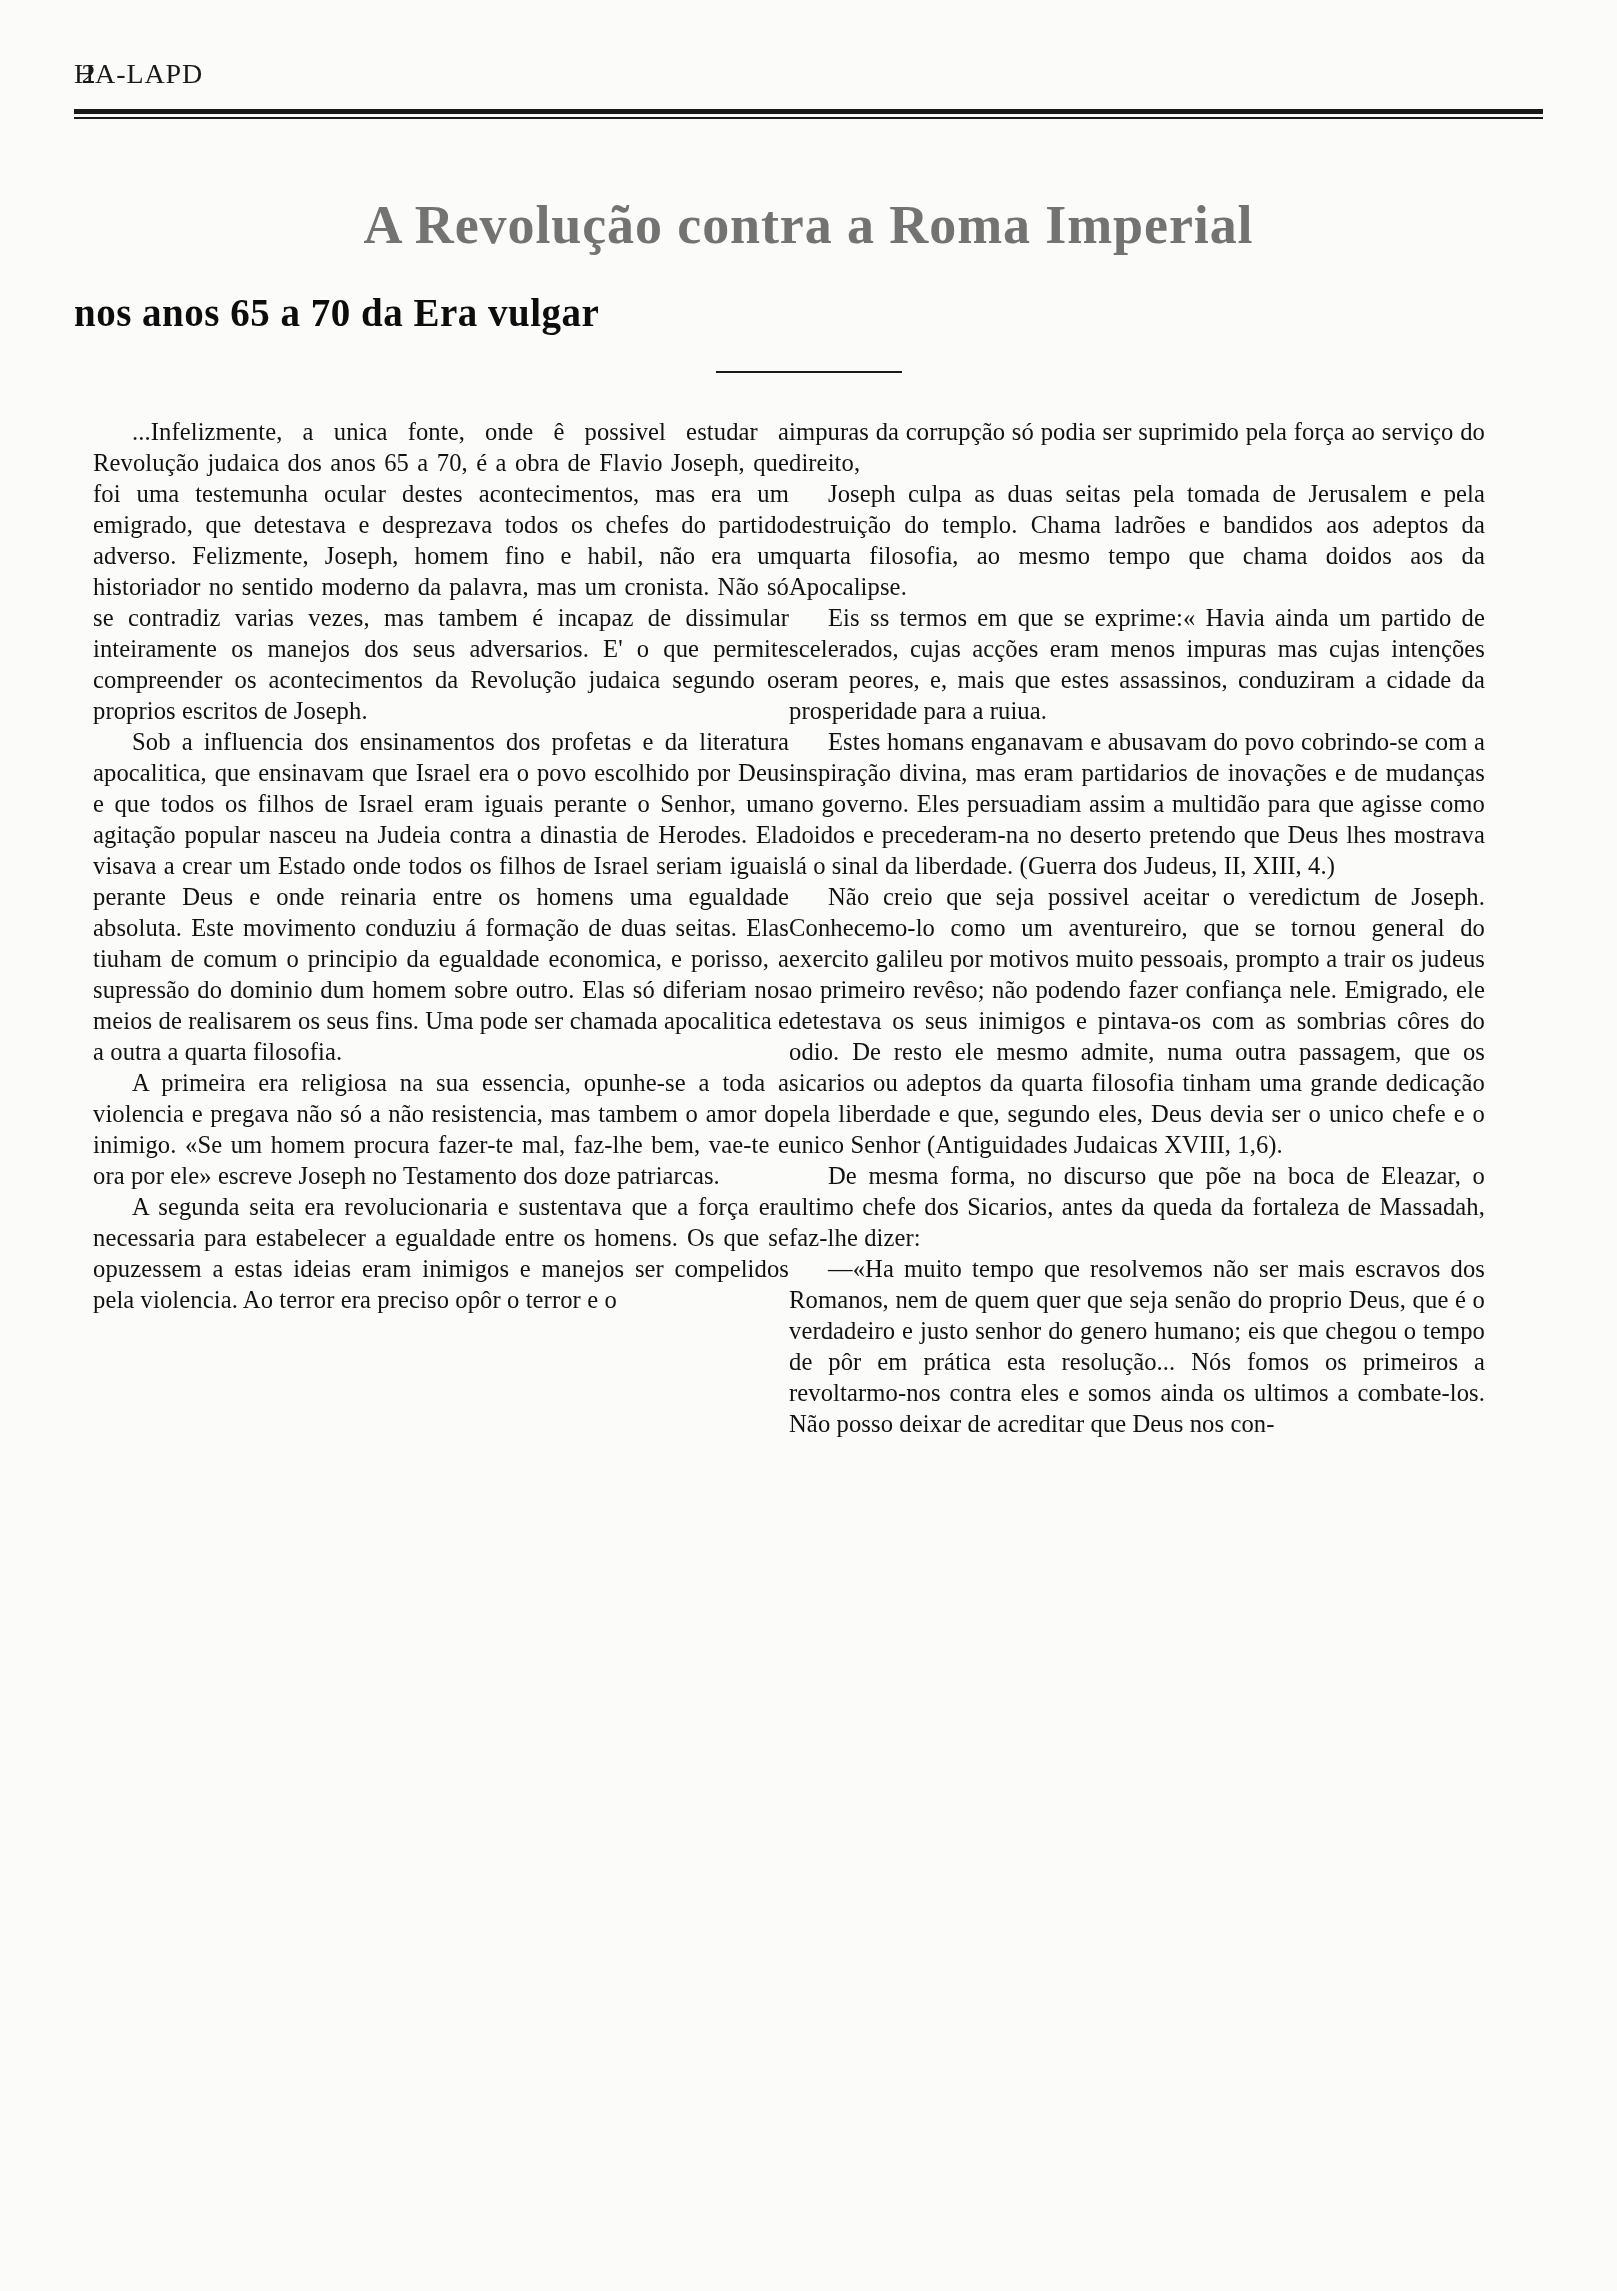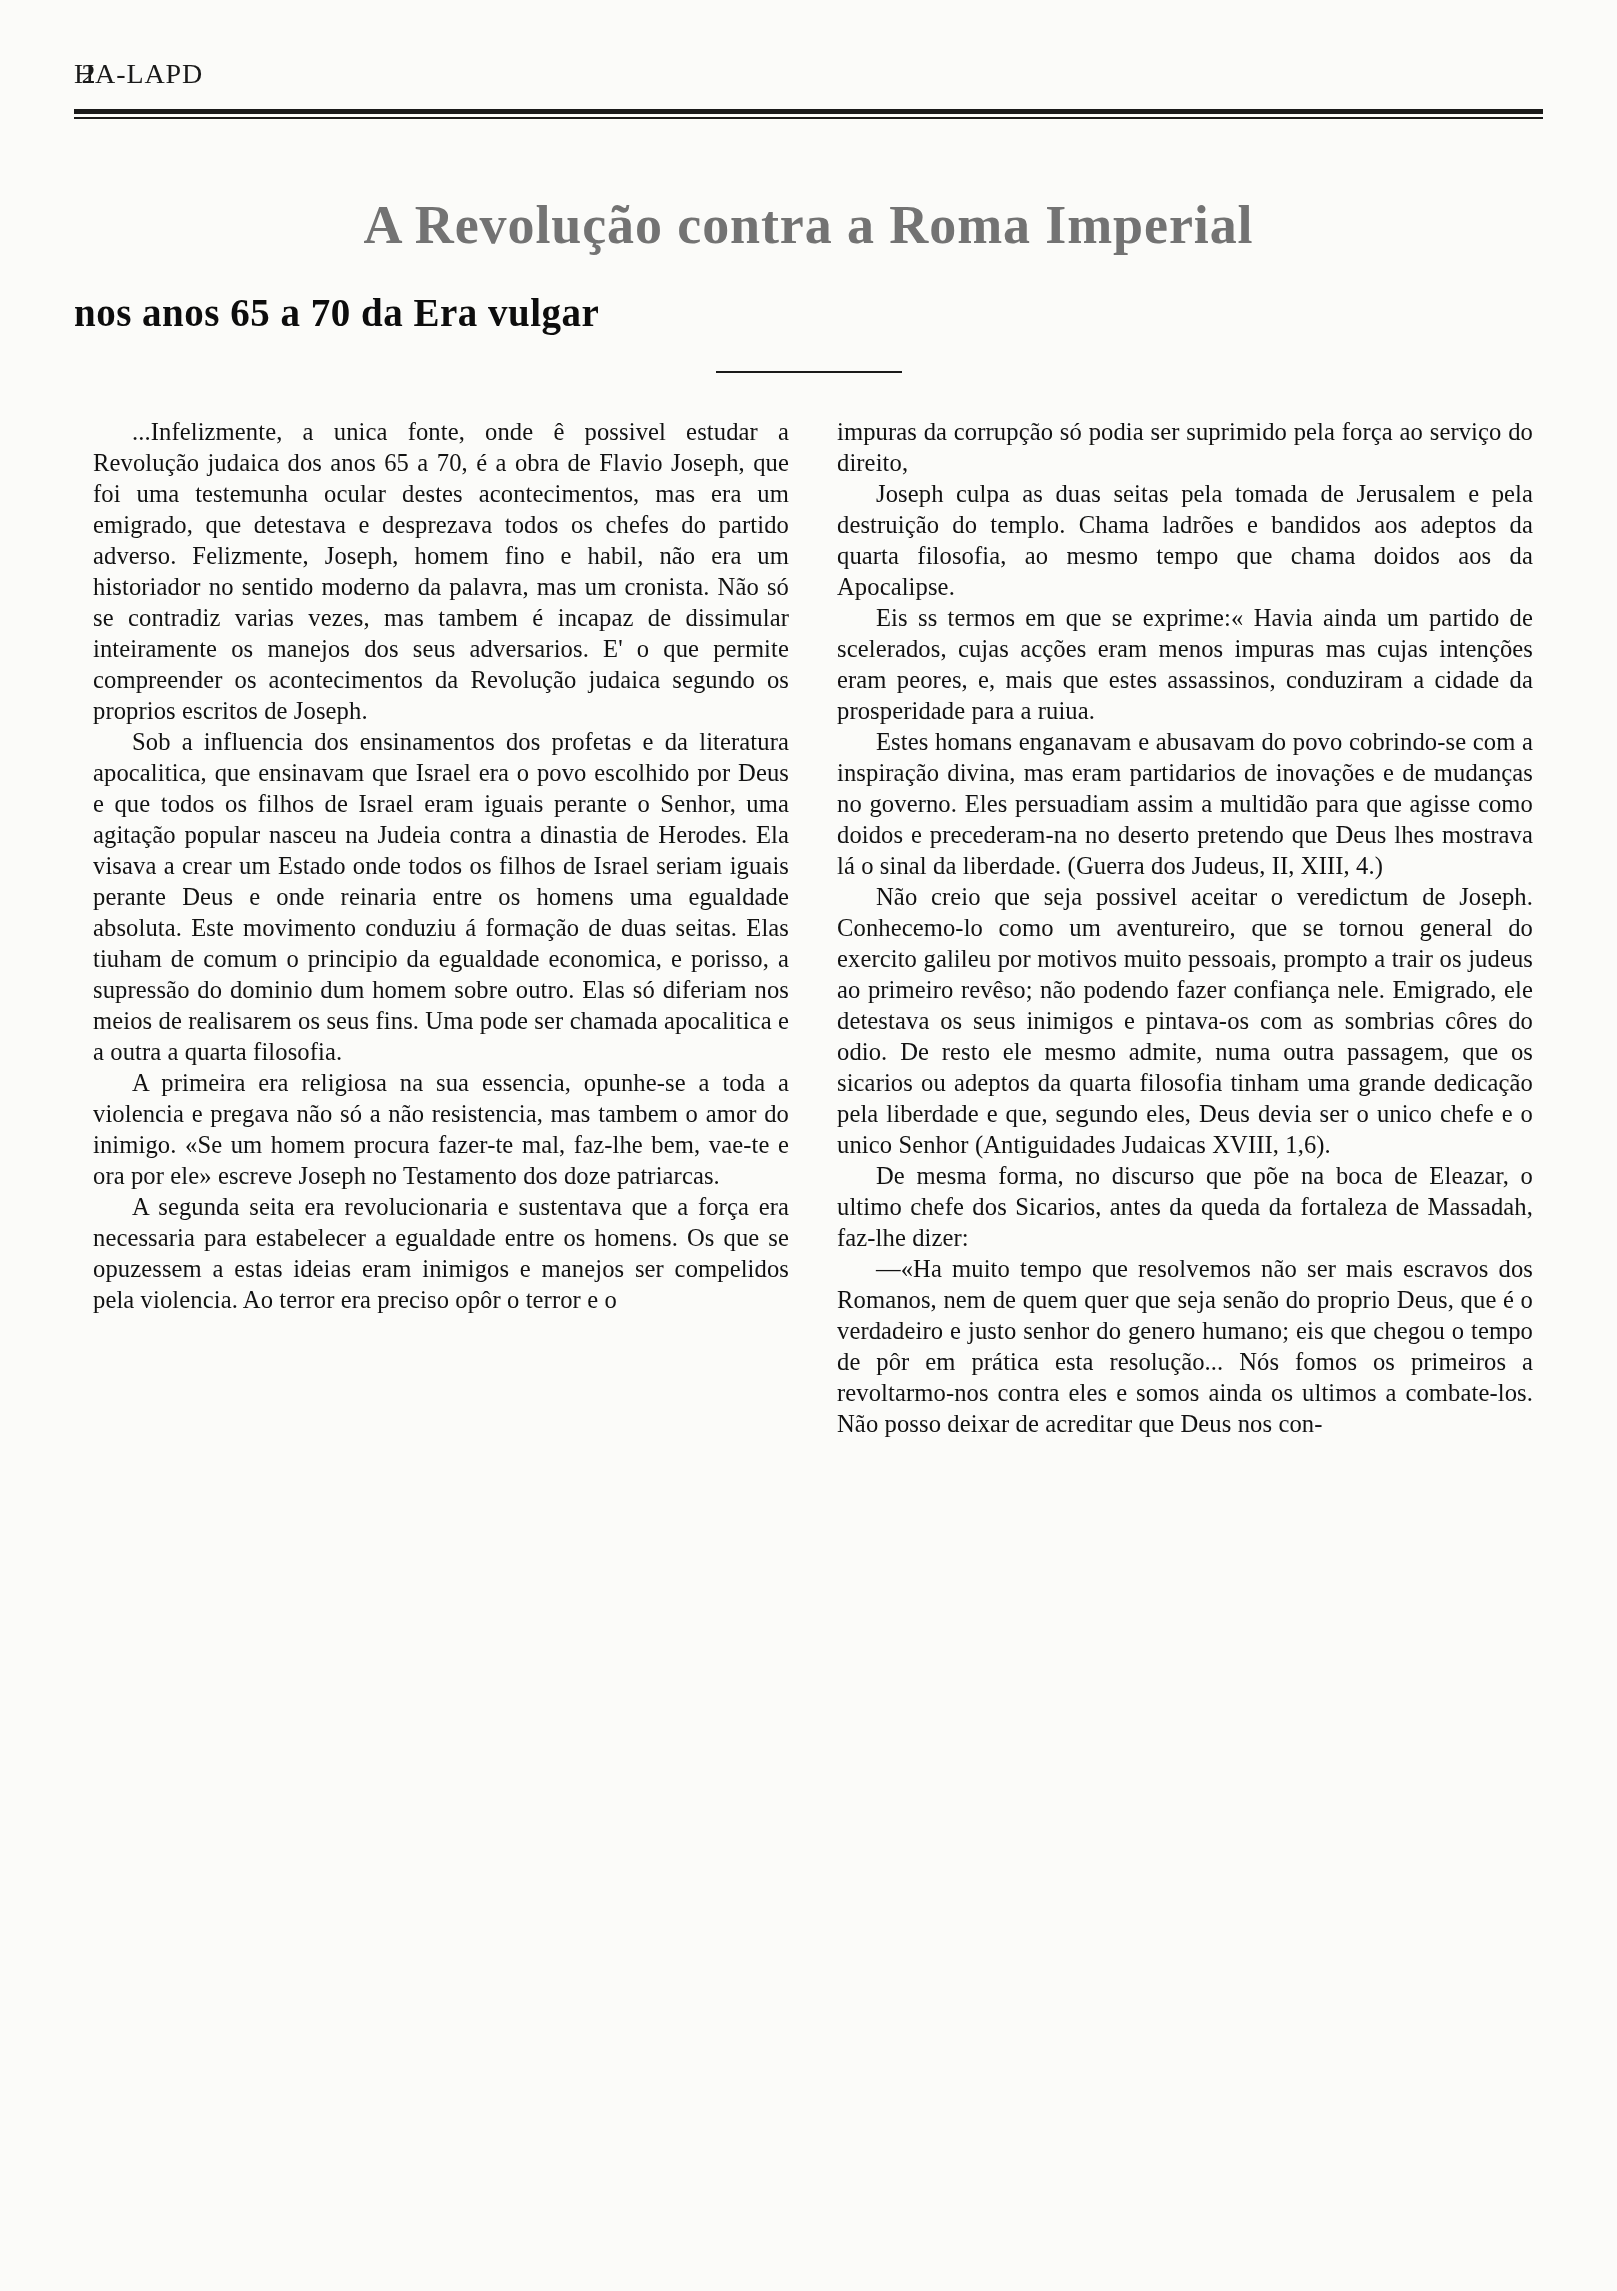--- a/index.html
+++ b/index.html
@@ -94,21 +94,20 @@
     height: 1.9px;
     background: #1a1a1a;
   }
   
   .columns {
     position: absolute;
     left: 93px;
     top: 416px;
     width: 1440px;
     display: flex;
-    gap: 48px;
   }
   .col {
     width: 696px;
   }
   .col p {
     margin: 0;
     font-size: 24.6px;
     line-height: 31px;
     text-align: justify;
     text-justify: inter-word;

